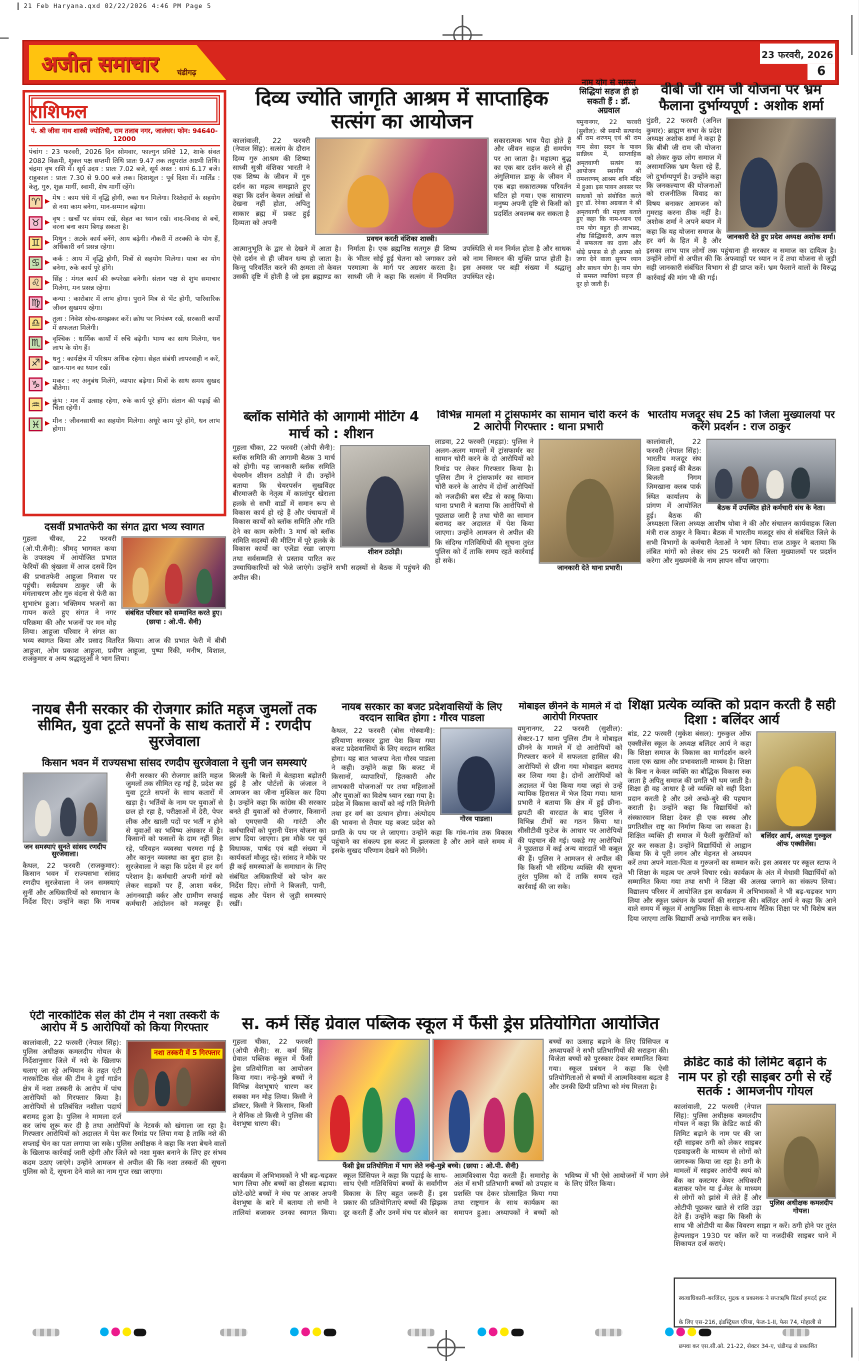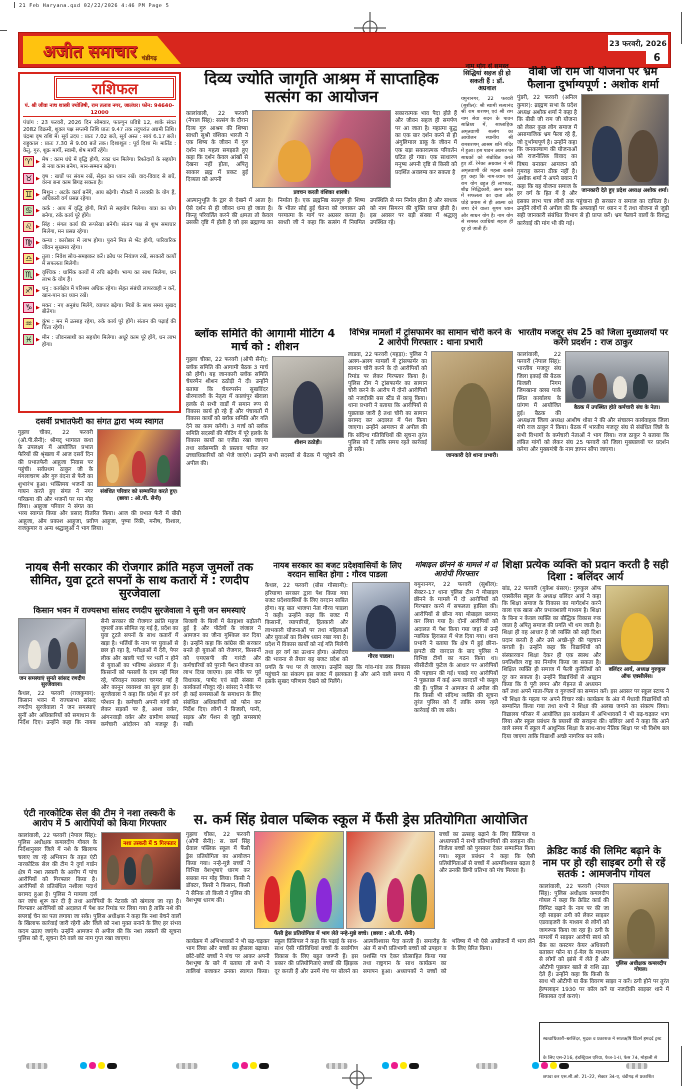--- a/index.html
+++ b/index.html
@@ -7,21 +7,21 @@
         font-family:"DejaVu Sans","Liberation Sans",sans-serif;color:#1a1a1a;}
   .abs{position:absolute;}
   
   .slug{position:absolute;left:14px;top:2px;font-family:"DejaVu Sans Mono","Liberation Mono",monospace;
         font-size:5px;color:#222;letter-spacing:.4px;border-left:1px solid #555;padding-left:4px;}
   .cropline{position:absolute;background:#555;}
   
   .band{position:absolute;left:18px;top:32px;width:651px;height:34px;background:#d8261d;border:1px solid #b01710;}
   .mastY{position:absolute;left:4px;top:3px;bottom:3px;width:158px;background:#ffc30f;
          clip-path:polygon(0 0,85% 0,100% 100%,0 100%);display:flex;align-items:center;}
-  .mastT{font-weight:bold;font-size:17px;color:#d8261d;padding-left:20px;white-space:nowrap;
+  .mastT{font-weight:bold;font-size:17px;color:#d8261d;padding-left:10px;white-space:nowrap;
          text-shadow:0.5px 0.5px 0 #7a0d08;}
   .mastE{position:absolute;right:24px;bottom:2px;font-size:6px;font-weight:bold;color:#5a0d08;}
   .mastC{position:absolute;left:170px;right:62px;top:3px;bottom:3px;background:#fbf4da;
          display:flex;align-items:center;justify-content:center;}
   .mastC span{font-weight:bold;font-size:19px;color:#151515;}
   .mastD{position:absolute;right:2px;top:2px;width:58px;height:14px;background:#fff;border:1px solid #fff;
          font-size:7.5px;font-weight:bold;display:flex;align-items:center;justify-content:center;}
   .mastP{position:absolute;right:2px;top:18px;width:22px;height:13px;background:#fff;
          font-size:10px;font-weight:bold;display:flex;align-items:center;justify-content:center;}
   
@@ -33,22 +33,22 @@
   .photo{position:relative;border:1px solid #8a8a8a;box-sizing:border-box;}
   .pf{margin:0 0 2px 4px;}
   .fl-r{float:right;}
   .fl-l{float:left;margin:0 4px 2px 0;}
   .blob{position:absolute;border-radius:50% 50% 40% 40%;}
   .phlabel{position:absolute;right:2px;top:6px;background:#ffe200;color:#c40000;font-weight:bold;
            font-size:5.5px;line-height:1.15;padding:1px 2px;text-align:center;}
   
   .rash{position:absolute;left:18px;top:72px;width:163px;height:341px;border:2px solid #d8261d;
         box-sizing:border-box;padding:2px 3px;overflow:hidden;}
-  .rashT{border:1px solid #d8261d;outline:1px solid #d8261d;outline-offset:-3px;text-align:center;
-         font-size:15px;font-weight:bold;color:#d8261d;padding:1px 0;margin-bottom:2px;margin-left:31px;}
+  .rashT{border:1px solid #d8261d;outline:1px solid #d8261d;outline-offset:-3px;
+         font-size:15px;font-weight:bold;color:#d8261d;padding:1px 0;margin-bottom:2px;}
   .rashA{font-size:5.2px;font-weight:bold;color:#c00000;text-align:center;border-bottom:1px solid #d8261d;
          padding-bottom:1px;margin-bottom:2px;line-height:1.25;}
   .rashP{font-size:5.3px;line-height:1.3;text-align:justify;color:#222;margin-bottom:3px;}
   .zrow{display:flex;align-items:flex-start;gap:2px;margin-bottom:2.6px;}
   .zi{flex:0 0 11px;height:11px;border:1px solid #b03;display:flex;align-items:center;justify-content:center;
       font-size:8px;color:#222;box-sizing:border-box;}
   .zrow:nth-child(4n+1) .zi{background:#f7bfd2;}
   .zrow:nth-child(4n+2) .zi{background:#fbe48a;}
   .zrow:nth-child(4n+3) .zi{background:#c6e4b4;}
   .zrow:nth-child(4n+4) .zi{background:#f6d9a8;}
@@ -277,21 +277,21 @@
         <div class="photo" style="height:70px;background:linear-gradient(160deg,#c8d0dc 0%,#8a96aa 45%,#3a4a6b 100%);">
           <div class="blob" style="left:24%;bottom:4%;width:52%;height:64%;background:#28324a;"></div>
         </div>
         <div class="cap">गौरव पाडला।</div>
       </div>
       <div class="bt">कैथल, 22 फरवरी (बोस गोस्वामी): हरियाणा सरकार द्वारा पेश किया गया बजट प्रदेशवासियों के लिए वरदान साबित होगा। यह बात भाजपा नेता गौरव पाडला ने कही। उन्होंने कहा कि बजट में किसानों, व्यापारियों, हितकारी और लाभकारी योजनाओं पर तथा महिलाओं और युवाओं का विशेष ध्यान रखा गया है। प्रदेश में विकास कार्यों को नई गति मिलेगी तथा हर वर्ग का उत्थान होगा। अंत्योदय की भावना से तैयार यह बजट प्रदेश को प्रगति के पथ पर ले जाएगा। उन्होंने कहा कि गांव-गांव तक विकास पहुंचाने का संकल्प इस बजट में झलकता है और आने वाले समय में इसके सुखद परिणाम देखने को मिलेंगे।</div>
     </div>
   </div>
 
   <div class="art" style="left:414px;top:561px;width:84px;height:243px;">
-    <div class="hl" style="font-size:7.5px;font-style:italic;">मोबाइल छीनने के मामले में दो आरोपी गिरफ्तार</div>
+    <div class="hl" style="font-size:7.5px;">मोबाइल छीनने के मामले में दो आरोपी गिरफ्तार</div>
     <div class="bt">यमुनानगर, 22 फरवरी (सुशील): सेक्टर-17 थाना पुलिस टीम ने मोबाइल छीनने के मामले में दो आरोपियों को गिरफ्तार करने में सफलता हासिल की। आरोपियों से छीना गया मोबाइल बरामद कर लिया गया है। दोनों आरोपियों को अदालत में पेश किया गया जहां से उन्हें न्यायिक हिरासत में भेज दिया गया। थाना प्रभारी ने बताया कि क्षेत्र में हुई छीना-झपटी की वारदात के बाद पुलिस ने विभिन्न टीमों का गठन किया था। सीसीटीवी फुटेज के आधार पर आरोपियों की पहचान की गई। पकड़े गए आरोपियों ने पूछताछ में कई अन्य वारदातें भी कबूल की हैं। पुलिस ने आमजन से अपील की कि किसी भी संदिग्ध व्यक्ति की सूचना तुरंत पुलिस को दें ताकि समय रहते कार्रवाई की जा सके।</div>
   </div>
 
   <div class="art" style="left:502px;top:558px;width:167px;height:283px;">
     <div class="hl" style="font-size:10.5px;">शिक्षा प्रत्येक व्यक्ति को प्रदान करती है सही दिशा : बलिंदर आर्य</div>
     <div>
       <div class="pf fl-r" style="width:64px;">
         <div class="photo" style="height:80px;background:linear-gradient(150deg,#d8c890 0%,#b09858 50%,#6a5838 100%);">
           <div class="blob" style="left:24%;bottom:4%;width:52%;height:62%;background:#e8b83a;"></div>
         </div>

